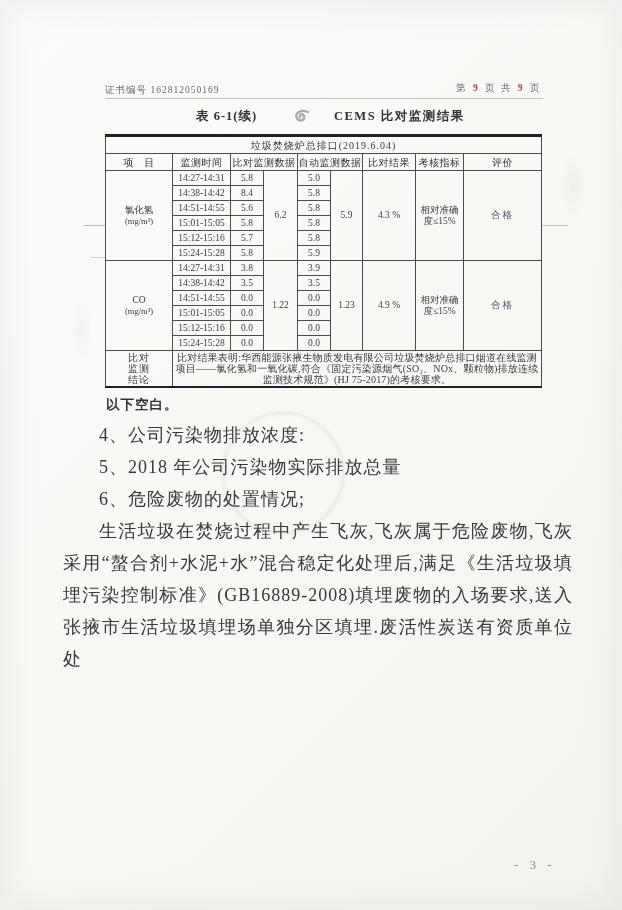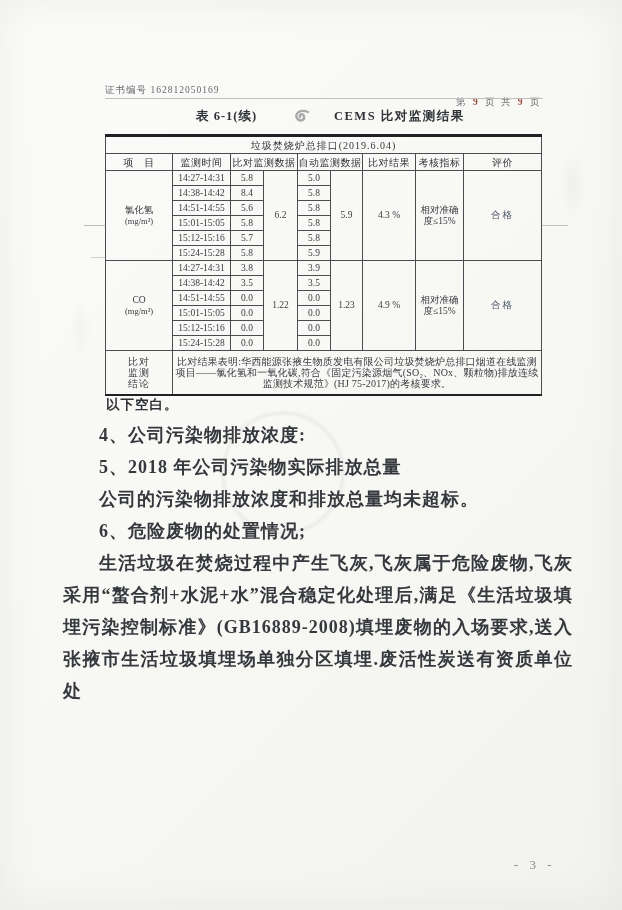--- a/index.html
+++ b/index.html
@@ -8,21 +8,21 @@
     width:622px;height:910px;
     margin:0 auto;
     background:linear-gradient(135deg,#fbfbf9 0%,#f7f7f4 55%,#f2f2ee 100%);
     overflow:hidden;
     font-family:"Liberation Serif","DejaVu Serif",serif;
     color:#3a3d42;
     box-shadow:inset 0 0 40px rgba(180,180,175,.18);
   }
   
   .cert{position:absolute;left:105px;top:84px;font-size:9.5px;letter-spacing:1px;color:#63666b;}
-  .pageinfo{position:absolute;left:456px;top:96px;font-size:9.5px;letter-spacing:2px;color:#5c5f64;white-space:nowrap;text-align:center;}
+  .pageinfo{position:absolute;left:456px;top:82px;font-size:9.5px;letter-spacing:2px;color:#5c5f64;white-space:nowrap;text-align:center;}
   .pageinfo .rednum{color:#9e4a42;font-weight:bold;padding:0 1px;}
   .header-rule{position:absolute;left:105px;top:98px;width:438px;height:1px;background:#c0c0bd;}
   
   .tbl-title-left{position:absolute;left:196px;top:108px;font-size:12.5px;font-weight:bold;letter-spacing:1px;color:#2e3136;}
   .swirl{position:absolute;left:292px;top:109px;width:20px;height:18px;opacity:.75;}
   .tbl-title-right{position:absolute;left:334px;top:108px;font-size:12.5px;font-weight:bold;letter-spacing:1.5px;color:#2e3136;}
   
   table.cems{
     position:absolute;left:105px;top:134px;width:436px;
     border-collapse:collapse;table-layout:fixed;
@@ -33,26 +33,26 @@
   }
   table.cems td,table.cems th{border:1px solid #4a4c52;text-align:center;vertical-align:middle;padding:0;font-weight:normal;line-height:11px;overflow:hidden;}
   tr.subtitle-row td{height:16px;font-size:10px;letter-spacing:1px;color:#34373c;}
   tr.head-row th{height:16px;font-size:10px;letter-spacing:.5px;color:#303339;}
   tr.data-row{height:15px;}
   tr.data-row td{font-size:9.5px;}
   td.param-cell{font-size:9.5px;line-height:12px;}
   td.param-cell .unit{font-size:8.5px;}
   td.criterion-cell{font-size:9.5px;line-height:12px;padding:0 4px;}
   td.eval-cell{font-size:10px;letter-spacing:2px;color:#4b5468;}
-  tr.conclusion-row{height:44px;}
+  tr.conclusion-row{height:36px;}
   td.conc-label{font-size:10px;line-height:13px;letter-spacing:1px;}
   td.conc-text{text-align:justify;font-size:10px;line-height:13.6px;padding:2px 6px 2px 7px;letter-spacing:.2px;}
   
   .blank-note{position:absolute;left:106px;top:396px;font-size:13.5px;font-weight:bold;letter-spacing:1px;color:#2f3237;}
-  .bodytext{position:absolute;left:63px;top:419px;width:510px;font-size:18px;line-height:32px;letter-spacing:1px;color:#35383d;text-align:justify;font-weight:bold;}
+  .bodytext{position:absolute;left:63px;top:419px;width:510px;font-size:18px;line-height:32px;letter-spacing:1px;color:#35383d;text-align:justify;}
   .bodytext p{margin:0;text-indent:2em;}
   .footer-page{position:absolute;left:514px;top:857px;font-size:13px;letter-spacing:4px;color:#85878b;}
   
   .stamp-ghost{position:absolute;left:222px;top:412px;width:118px;height:118px;border:2px solid rgba(168,152,138,.20);border-radius:50%;filter:blur(1.5px);}
   .pencil-a{position:absolute;left:84px;top:225px;width:22px;height:1.4px;background:rgba(110,110,112,.45);}
   .pencil-b{position:absolute;left:541px;top:225px;width:27px;height:1.4px;background:rgba(110,110,112,.38);}
   .pencil-c{position:absolute;left:91px;top:257px;width:15px;height:1px;background:rgba(120,120,122,.32);}
   .smudge-1{position:absolute;left:560px;top:150px;width:26px;height:70px;background:radial-gradient(ellipse at center,rgba(160,160,158,.10),rgba(160,160,158,0) 70%);}
   .smudge-2{position:absolute;left:70px;top:300px;width:22px;height:60px;background:radial-gradient(ellipse at center,rgba(160,160,158,.08),rgba(160,160,158,0) 70%);}
 </style>
@@ -188,21 +188,20 @@
       <td colspan="8" class="conc-text">比对结果表明:华西能源张掖生物质发电有限公司垃圾焚烧炉总排口烟道在线监测项目——氯化氢和一氧化碳,符合《固定污染源烟气(SO₂、NOx、颗粒物)排放连续监测技术规范》(HJ 75-2017)的考核要求。</td>
     </tr>
   </tbody>
     </table>
 
   <div class="blank-note">以下空白。</div>
 
   <div class="bodytext">
     <p>4、公司污染物排放浓度:</p>
     <p>5、2018 年公司污染物实际排放总量</p>
-    <p>公司的污染物排放浓度和排放总量均未超标。</p>
     <p>6、危险废物的处置情况;</p>
     <p>生活垃圾在焚烧过程中产生飞灰,飞灰属于危险废物,飞灰采用“螯合剂+水泥+水”混合稳定化处理后,满足《生活垃圾填埋污染控制标准》(GB16889-2008)填埋废物的入场要求,送入张掖市生活垃圾填埋场单独分区填埋.废活性炭送有资质单位处</p>
   </div>
 
   <div class="footer-page">- 3 -</div>
 
   <div class="stamp-ghost"></div>
   <div class="pencil-a"></div>
   <div class="pencil-b"></div>
   <div class="pencil-c"></div>

